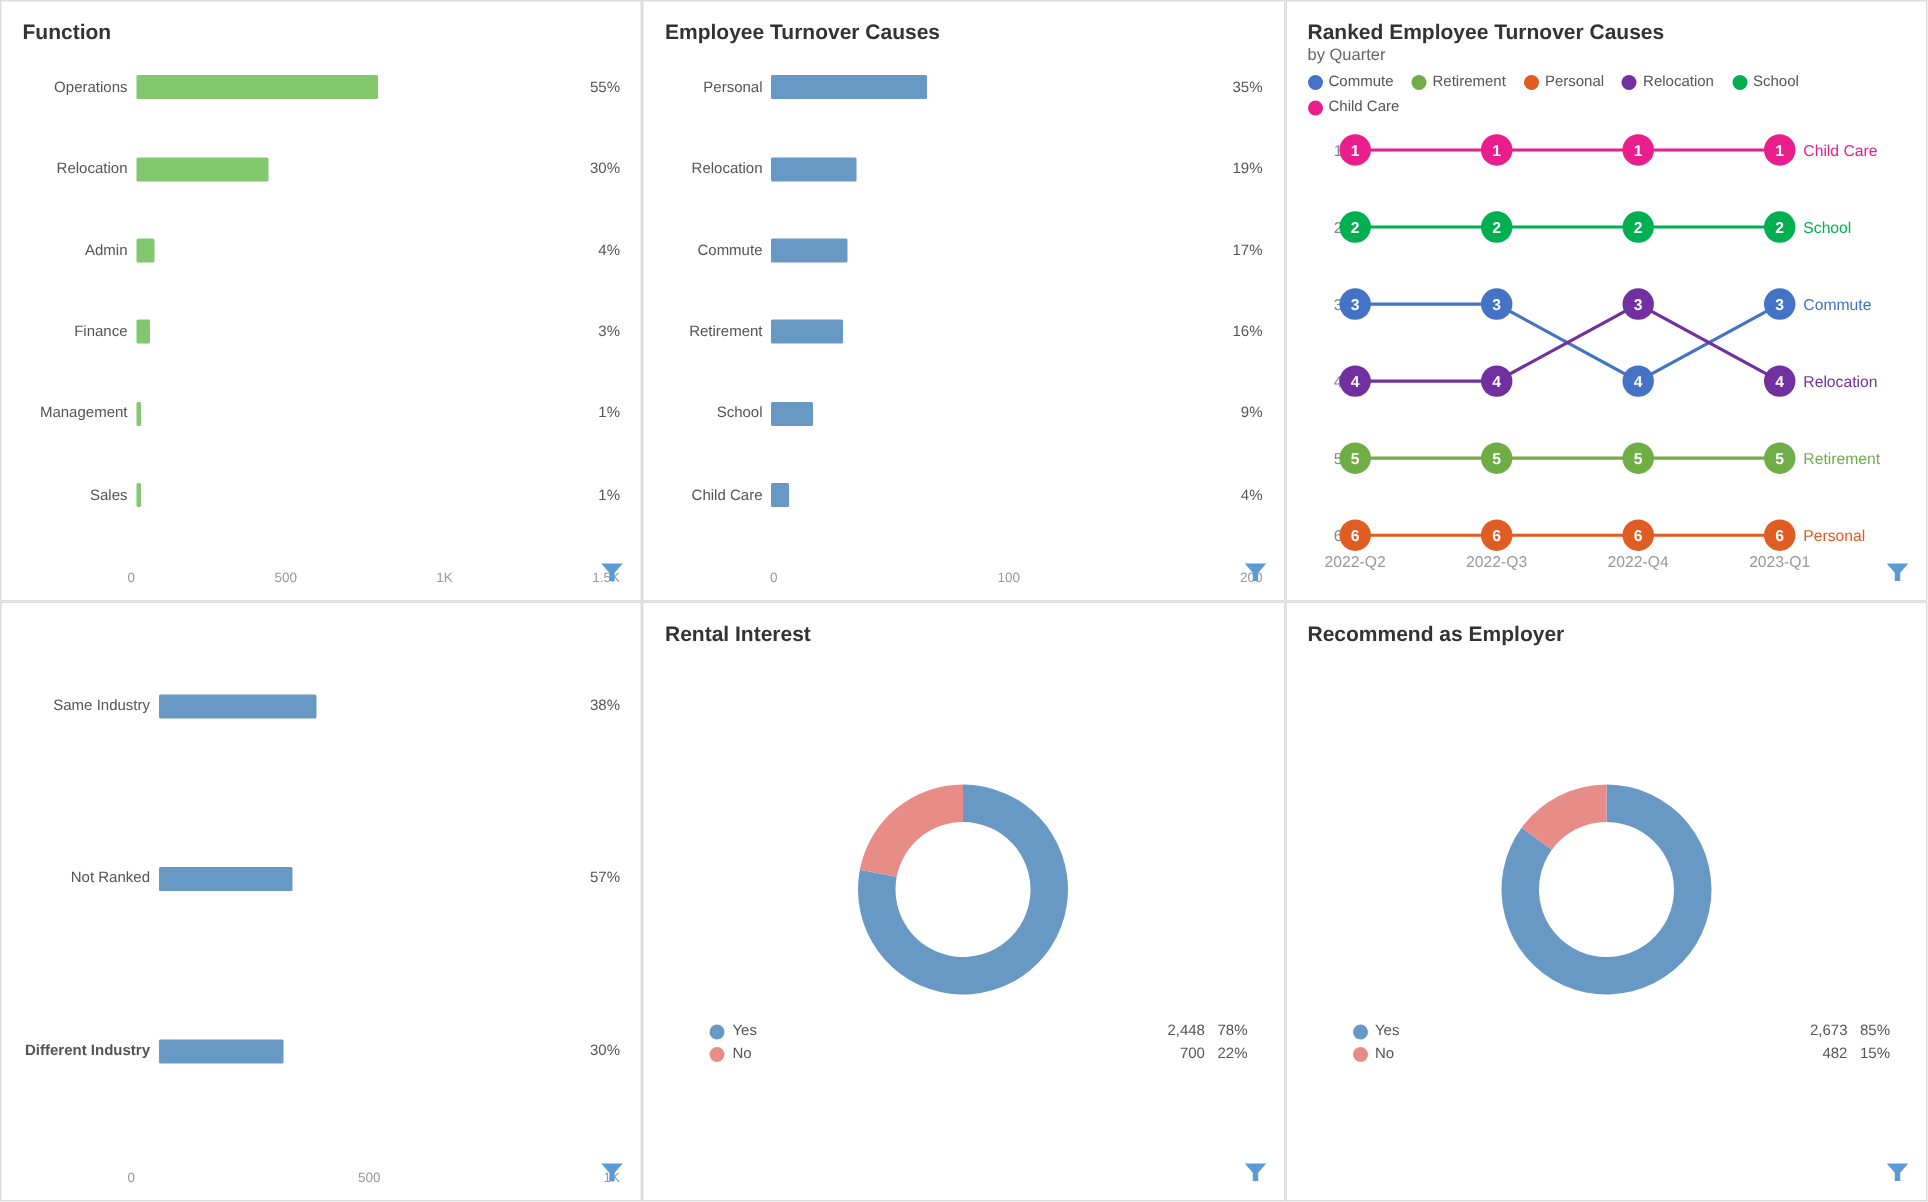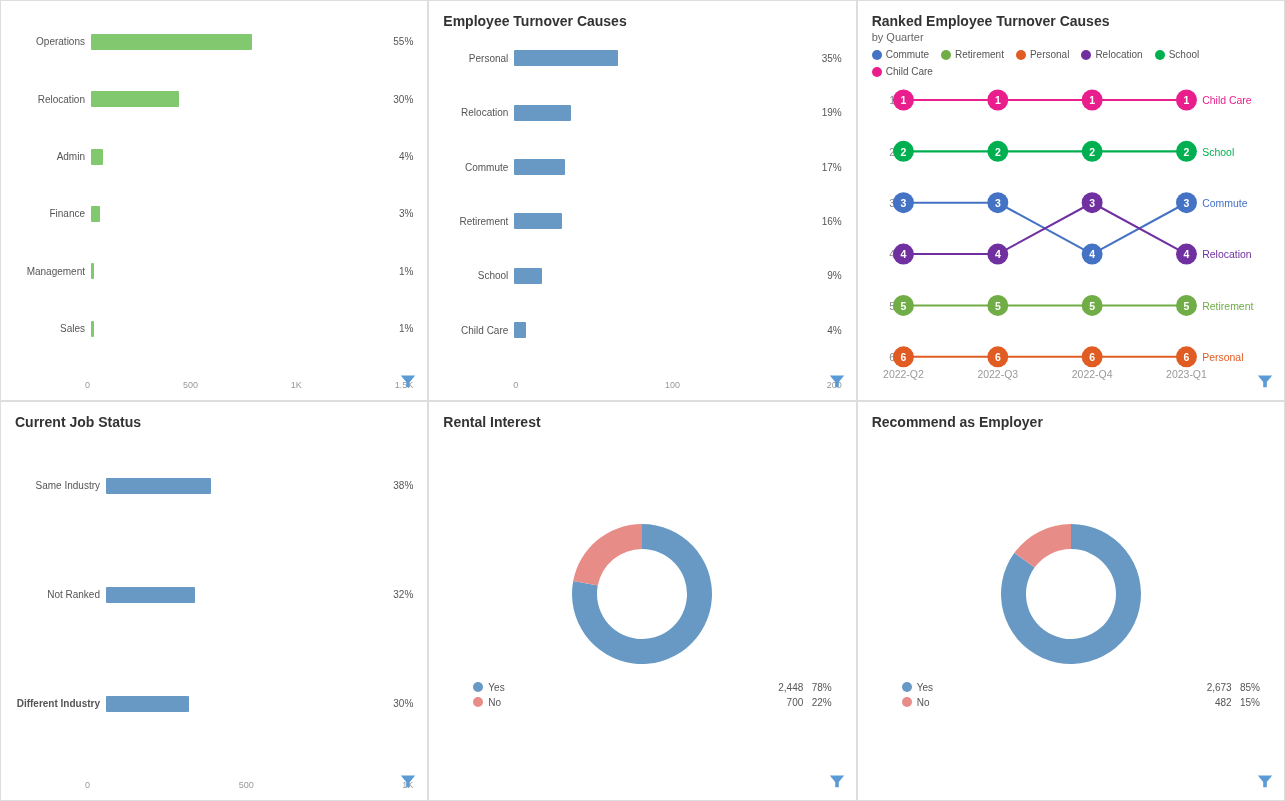--- a/index.html
+++ b/index.html
@@ -133,20 +133,21 @@
     .legend-circle {
       width: 10px;
       height: 10px;
       border-radius: 50%;
     }
   </style>
 </head>
 <body>
 
 <div class="panel">
+  <div class="panel-title">Function</div>
   <div class="bar-chart" id="function-bars">
       <div class="bar-row">
         <div class="bar-label" style="width: 70px;">Operations</div>
         <div class="bar-container">
           <div class="bar-fill" style="width: 55%; background-color: rgb(130, 200, 110);"></div>
         </div>
         <div class="bar-pct">55%</div>
       </div>
       <div class="bar-row">
         <div class="bar-label" style="width: 70px;">Relocation</div>
@@ -351,35 +352,34 @@
         <circle cx="300" cy="255" r="10" fill="#e05c22"></circle>
         <text x="300" y="259" text-anchor="middle" font-size="10" fill="white" font-weight="bold">6</text>
         <text x="315" y="259" font-size="10" fill="#e05c22">Personal</text>
       </svg></div>
   <svg class="filter-icon" viewBox="0 0 20 20">
       <polygon points="2,4 18,4 12,11 12,17 8,17 8,11" fill="#5b9bd5"></polygon>
     </svg>
 </div>
 
 <div class="panel">
-  <div class="panel-title">Current Job Status</div>
   <div class="bar-chart" id="job-status-bars">
       <div class="bar-row">
         <div class="bar-label" style="width: 85px;">Same Industry</div>
         <div class="bar-container">
           <div class="bar-fill" style="width: 38%; background-color: rgb(104, 153, 196);"></div>
         </div>
         <div class="bar-pct">38%</div>
       </div>
       <div class="bar-row">
         <div class="bar-label" style="width: 85px;">Not Ranked</div>
         <div class="bar-container">
           <div class="bar-fill" style="width: 32%; background-color: rgb(104, 153, 196);"></div>
         </div>
-        <div class="bar-pct">32%</div>
+        <div class="bar-pct">57%</div>
       </div>
       <div class="bar-row">
         <div class="bar-label" style="width: 85px; font-weight: bold;">Different Industry</div>
         <div class="bar-container">
           <div class="bar-fill" style="width: 30%; background-color: rgb(104, 153, 196);"></div>
         </div>
         <div class="bar-pct">30%</div>
       </div>
     </div>
   <div class="x-axis" id="job-status-x-axis">

